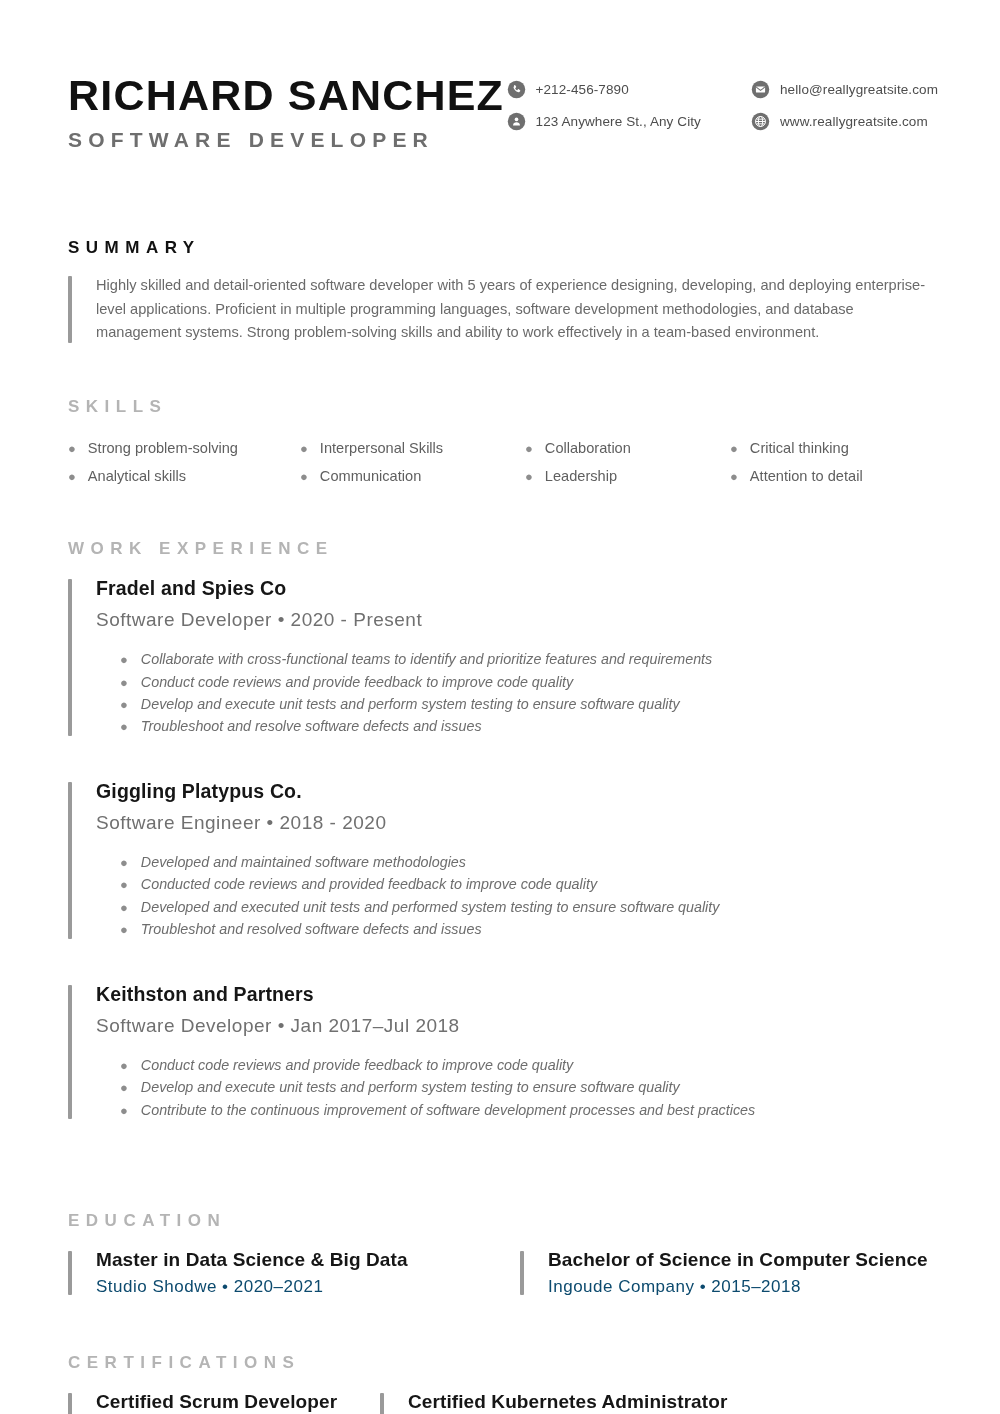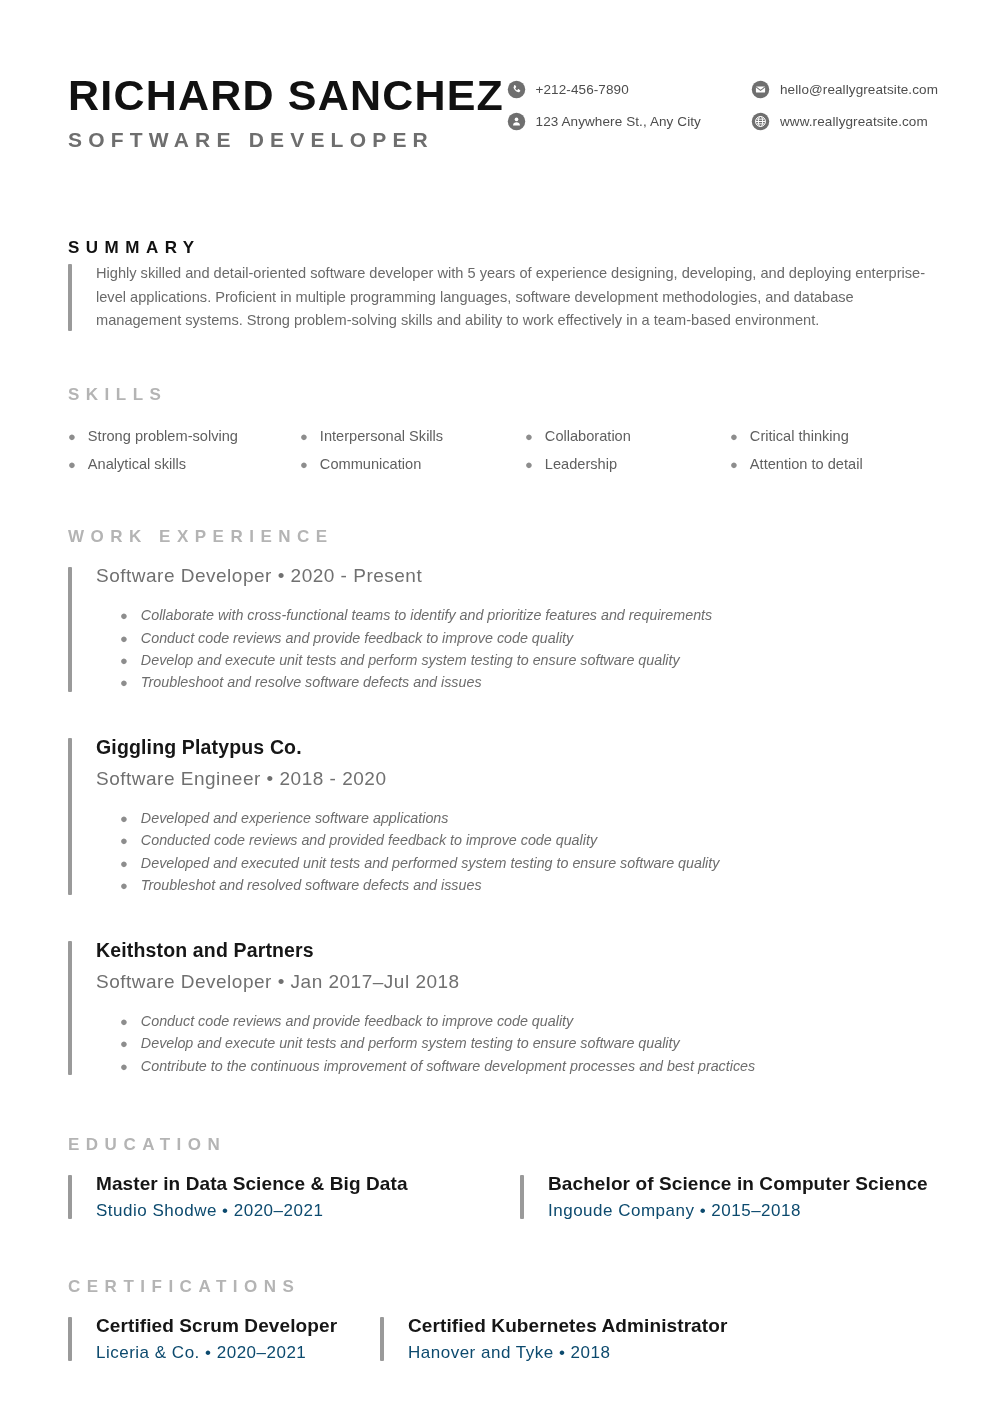--- a/index.html
+++ b/index.html
@@ -95,21 +95,21 @@
     content: "";
     position: absolute;
     left: 0; top: 2px; bottom: 2px;
     width: 4px;
     background: #9a9a9a;
     border-radius: 1px;
   }
 
   
   #summary-section { margin-top: 86px; }
-  .summary-body { margin-top: 4px; }
+  .summary-body { margin-top: 16px; }
   .summary-text {
     font-size: 14.6px;
     line-height: 1.62;
     color: #6a6a6a;
     max-width: 870px;
   }
 
   
   #skills-section { margin-top: 52px; }
   .skills-grid {
@@ -151,21 +151,21 @@
     align-items: baseline;
     gap: 13px;
     font-size: 14.3px;
     font-style: italic;
     color: #6d6d6d;
     line-height: 1.57;
     padding-left: 24px;
   }
 
   
-  #education-section { margin-top: 58px; }
+  #education-section { margin-top: 90px; }
   #certifications-section { margin-top: 56px; }
 
   .two-col { margin-top: 18px; display: flex; }
   .two-col.edu .col:first-child { width: 452px; }
   .two-col.cert .col:first-child { width: 312px; }
 
   .entry-title {
     font-size: 19px;
     font-weight: 700;
     color: #161616;
@@ -277,20 +277,21 @@
           <span class="dot">●</span>
           <span>Attention to detail</span>
         </div>
     </div>
   </div>
 
   <div class="section" id="work-section">
     <div class="sec-head">WORK EXPERIENCE</div>
 
     <div class="job bar-block">
+      <div class="job-company">Fradel and Spies Co</div>
       <div class="job-meta">Software Developer • 2020 - Present</div>
       <ul class="job-bullets">
         <li>
             <span class="dot">●</span>
             <span>Collaborate with cross-functional teams to identify and prioritize features and requirements</span>
           </li>
         <li>
             <span class="dot">●</span>
             <span>Conduct code reviews and provide feedback to improve code quality</span>
           </li>
@@ -304,21 +305,21 @@
           </li>
       </ul>
     </div>
 
     <div class="job bar-block">
       <div class="job-company">Giggling Platypus Co.</div>
       <div class="job-meta">Software Engineer • 2018 - 2020</div>
       <ul class="job-bullets">
         <li>
             <span class="dot">●</span>
-            <span>Developed and experience software applications</span>
+            <span>Developed and maintained software methodologies</span>
           </li>
         <li>
             <span class="dot">●</span>
             <span>Conducted code reviews and provided feedback to improve code quality</span>
           </li>
         <li>
             <span class="dot">●</span>
             <span>Developed and executed unit tests and performed system testing to ensure software quality</span>
           </li>
         <li>

